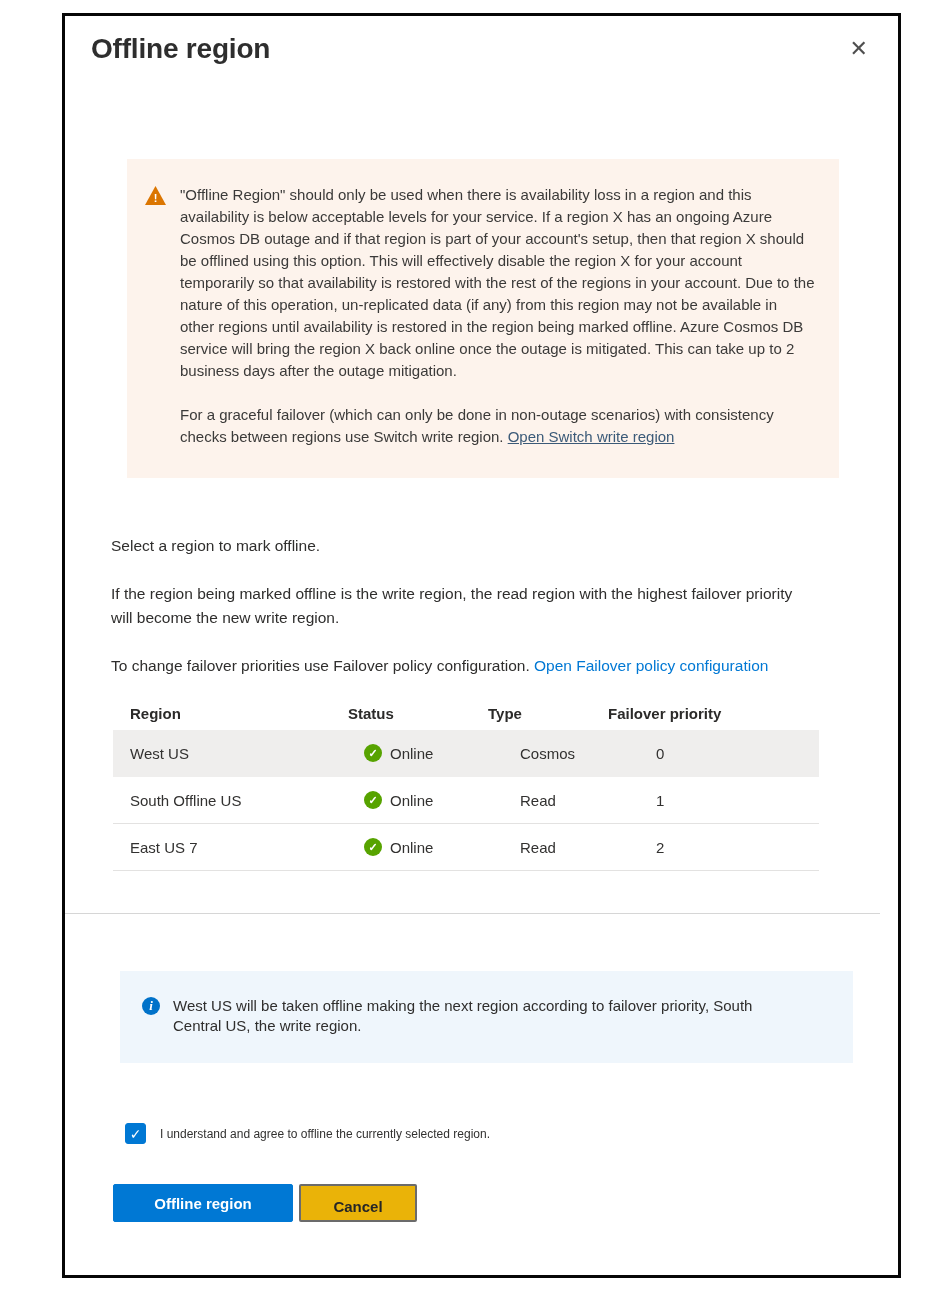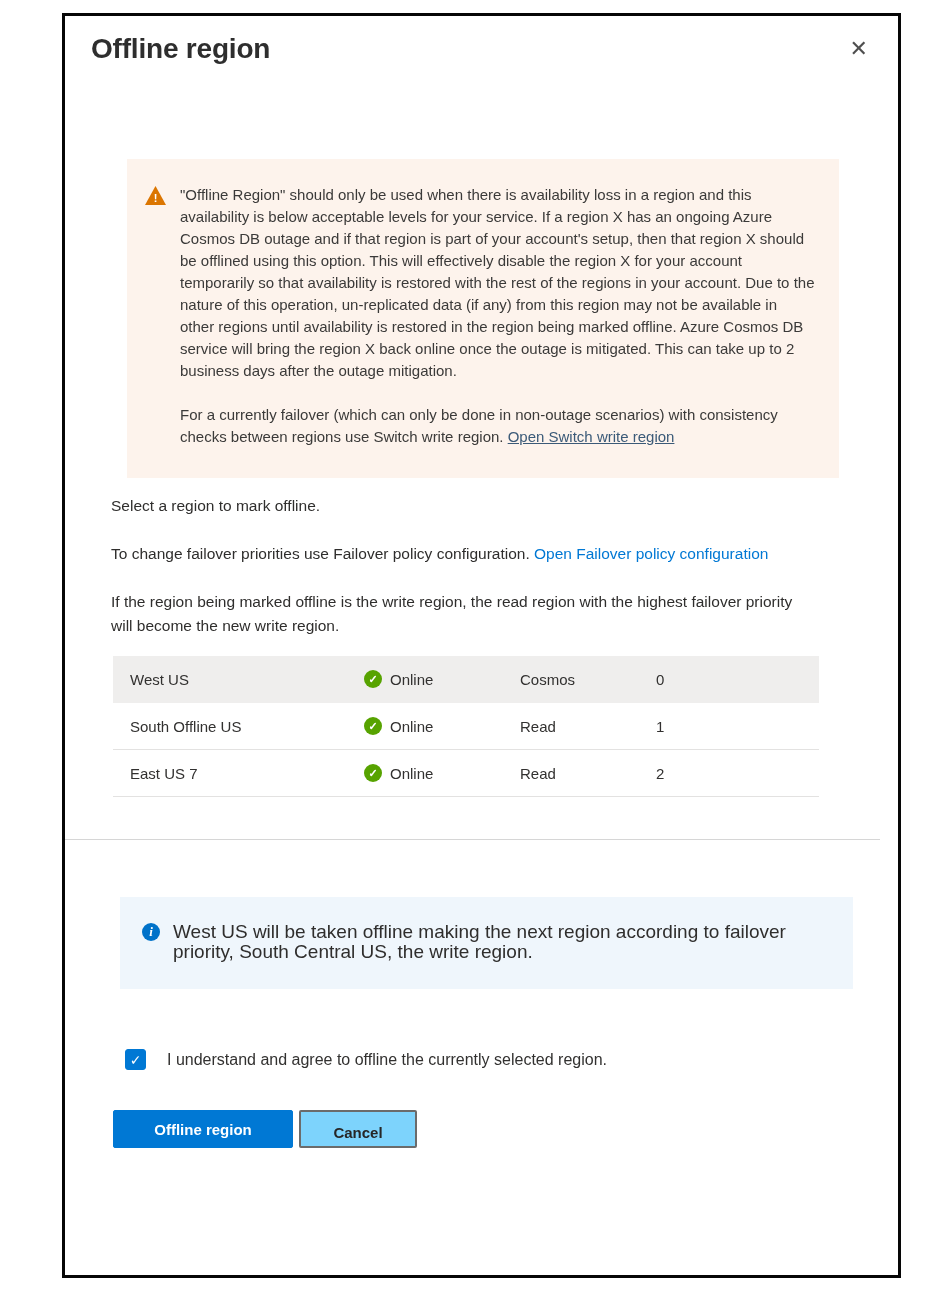--- a/index.html
+++ b/index.html
@@ -45,21 +45,21 @@
   .warn-tri{position:absolute; inset:0; background:var(--warning-icon);
     clip-path:polygon(50% 0, 100% 100%, 0 100%);}
   .warn-ex{position:absolute; left:0; right:0; bottom:1px; text-align:center;
     color:#fff; font-size:11px; font-weight:700; line-height:1;}
   .warn-text{font-size:15px; line-height:22px; color:#3b3a39; max-width:645px;}
   .warn-text p + p{margin-top:22px;}
   .msg-link{color:var(--msgbar-link); text-decoration:underline; cursor:pointer;text-align:right;}
 
   
   .body-p{font-size:15.5px; line-height:24px; max-width:706px; color:#2f2e2d;}
-  .p-select{margin-top:16px;}
+  .p-select{margin-top:56px;}
   .body-p + .body-p{margin-top:24px;}
   .blue-link{color:var(--link-blue); text-decoration:none; cursor:pointer;}
 
   
   .rtable{margin-top:18px; margin-left:48px; margin-right:0; width:706px;
     font-size:15px;}
   .trow{display:flex; align-items:center; height:47px;}
   .trow.thead{height:34px; font-weight:700; color:#2b2a29;}
   .c1{width:235px; padding-left:17px;}
   .c2{width:140px; display:flex; align-items:center; gap:8px;}
@@ -76,67 +76,73 @@
     margin:42px 18px 0 0; width:calc(100% - 18px);}
 
   
   .info-banner{
     margin-top:57px; margin-left:55px; width:733px; background:var(--info-bg);
     padding:25px 26px 27px 22px; display:flex; gap:13px;
   }
   .info-icon{width:18px; height:18px; border-radius:50%; background:var(--info-icon);
     color:#fff; font-size:13px; font-weight:700; line-height:18px; text-align:center;
     flex:none; margin-top:1px; font-family:"Liberation Serif", serif; font-style:italic;}
-  .info-text{font-size:19px; line-height:20px; max-width:628px; color:#2f2e2d;}
+  .info-text{font-size:15px; line-height:20px; max-width:628px; color:#2f2e2d;}
 
   
   .agree-row{margin-top:60px; margin-left:60px; display:flex; align-items:center; gap:14px;}
   .checkbox{width:21px; height:21px; border-radius:3px; border:1px solid #605e5c;
     background:#fff; display:flex; align-items:center; justify-content:center;
     cursor:pointer; flex:none;}
   .checkbox .check{display:none; color:#fff; font-size:14px; line-height:1;}
   .checkbox.checked{background:var(--accent); border-color:var(--accent);}
   .checkbox.checked .check{display:block;}
-  .agree-row label{font-size:16px; cursor:pointer;margin-left:7px;}
+  .agree-row label{font-size:12px; cursor:pointer;}
 
   
   .btn-row{margin-top:40px; margin-left:48px; display:flex; gap:6px;}
   .btn{height:38px; font-size:15px; font-weight:700; cursor:pointer;
     font-family:"Liberation Sans", sans-serif; border-radius:2px;}
   .btn.primary{min-width:180px; background:var(--accent); color:#fff;
     border:1px solid var(--accent); padding:0 24px;}
-  .btn.secondary{min-width:118px; background:#7dd3fc; color:#262626;
+  .btn.secondary{min-width:118px; background:#eab308; color:#262626;
     border:2px solid #6b6b6b; padding:12px 20px;}
 </style>
 </head>
 <body>
 
 <div class="dialog">
 
   <h1 class="dlg-title">Offline region</h1>
   <button class="close-btn">
     <span>✕</span>
   </button>
 
   <div class="warning-banner">
     <span class="warn-icon">
       <span class="warn-tri"></span>
       <span class="warn-ex">!</span>
     </span>
     <div class="warn-text">
       <p>"Offline Region" should only be used when there is availability loss in a region and this availability is below acceptable levels for your service. If a region X has an ongoing Azure Cosmos DB outage and if that region is part of your account's setup, then that region X should be offlined using this option. This will effectively disable the region X for your account temporarily so that availability is restored with the rest of the regions in your account. Due to the nature of this operation, un-replicated data (if any) from this region may not be available in other regions until availability is restored in the region being marked offline. Azure Cosmos DB service will bring the region X back online once the outage is mitigated. This can take up to 2 business days after the outage mitigation.</p>
-      <p><span>For a currently failover (which can only be done in non-outage scenarios) with consistency checks between regions use Switch write region. </span><a class="msg-link">Open Switch write region</a></p>
+      <p><span>For a graceful failover (which can only be done in non-outage scenarios) with consistency checks between regions use Switch write region. </span><a class="msg-link">Open Switch write region</a></p>
     </div>
   </div>
 
   <p class="body-p p-select px">Select a region to mark offline.</p>
+  <p class="body-p px">If the region being marked offline is the write region, the read region with the highest failover priority will become the new write region.</p>
   <p class="body-p px"><span>To change failover priorities use Failover policy configuration. </span><a class="blue-link">Open Failover policy configuration</a></p>
-  <p class="body-p px">If the region being marked offline is the write region, the read region with the highest failover priority will become the new write region.</p>
 
   <div class="rtable">
+    <div class="trow thead">
+      <span class="c1">Region</span>
+      <span class="c2">Status</span>
+      <span class="c3">Type</span>
+      <span class="c4">Failover priority</span>
+    </div>
     <div class="rbody">
         <div class="trow selected">
       <span class="c1">West US</span>
       <span class="c2">
         <span class="status-dot">
               <span>✓</span>
             </span>
         <span>Online</span>
       </span>
       <span class="c3">Cosmos</span>

